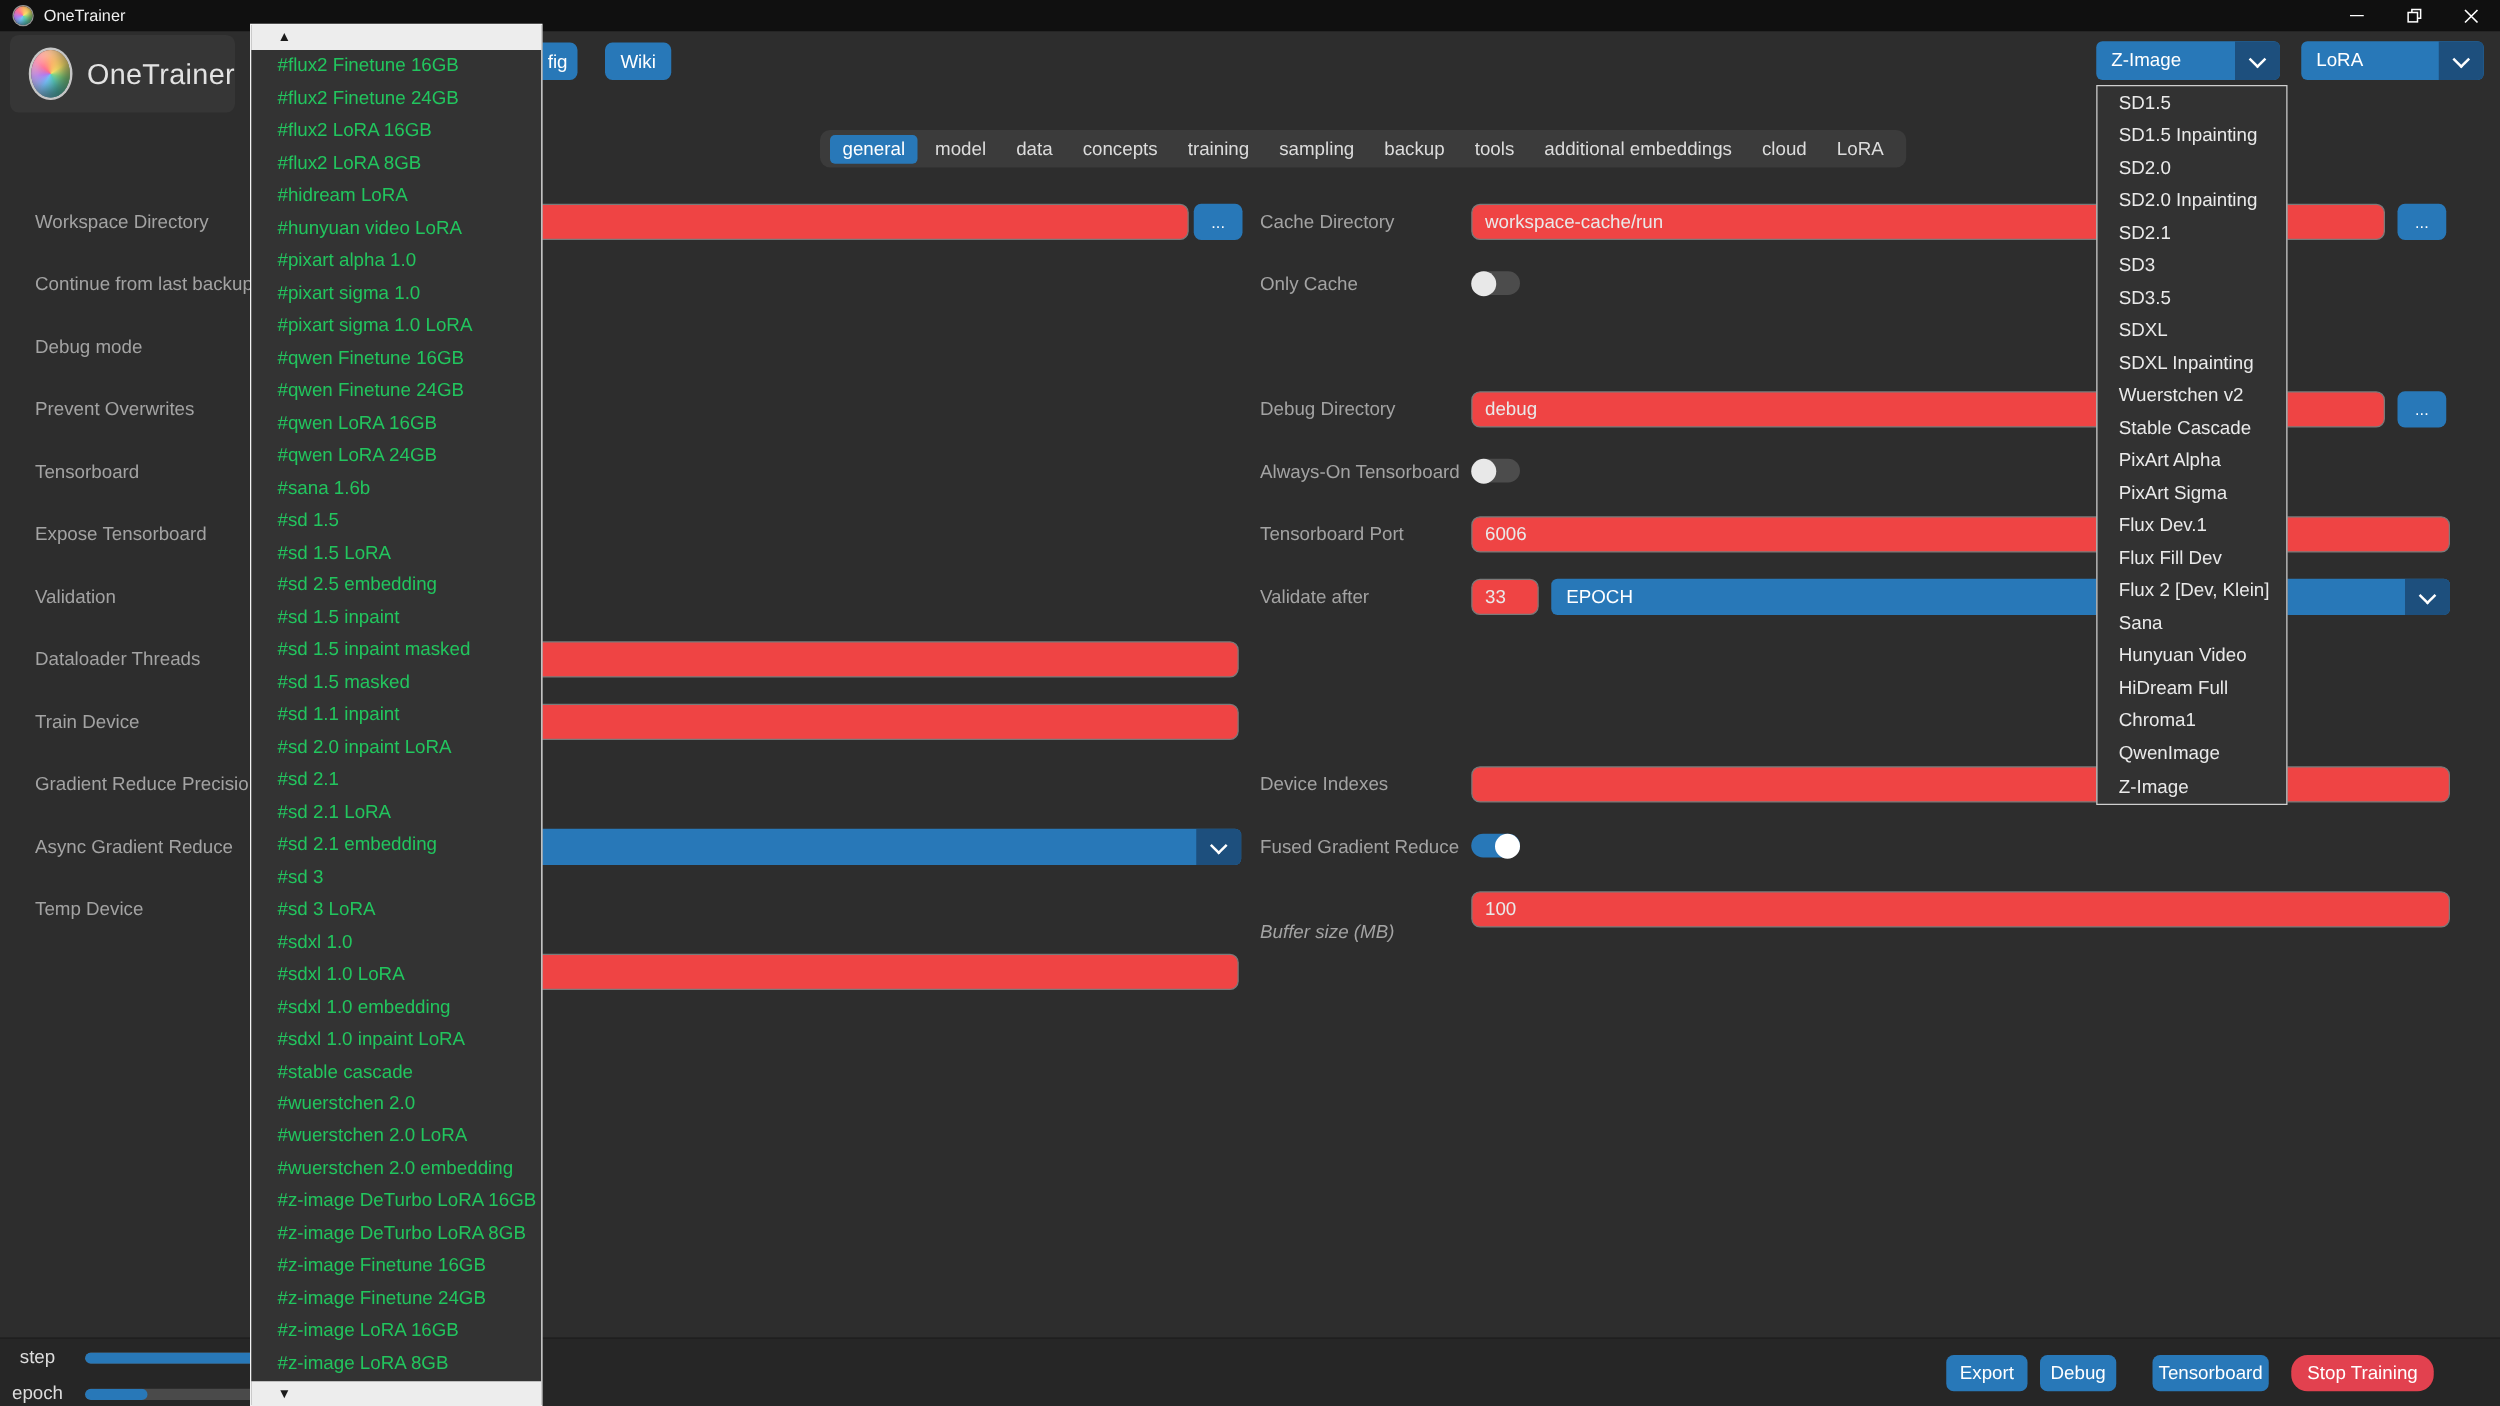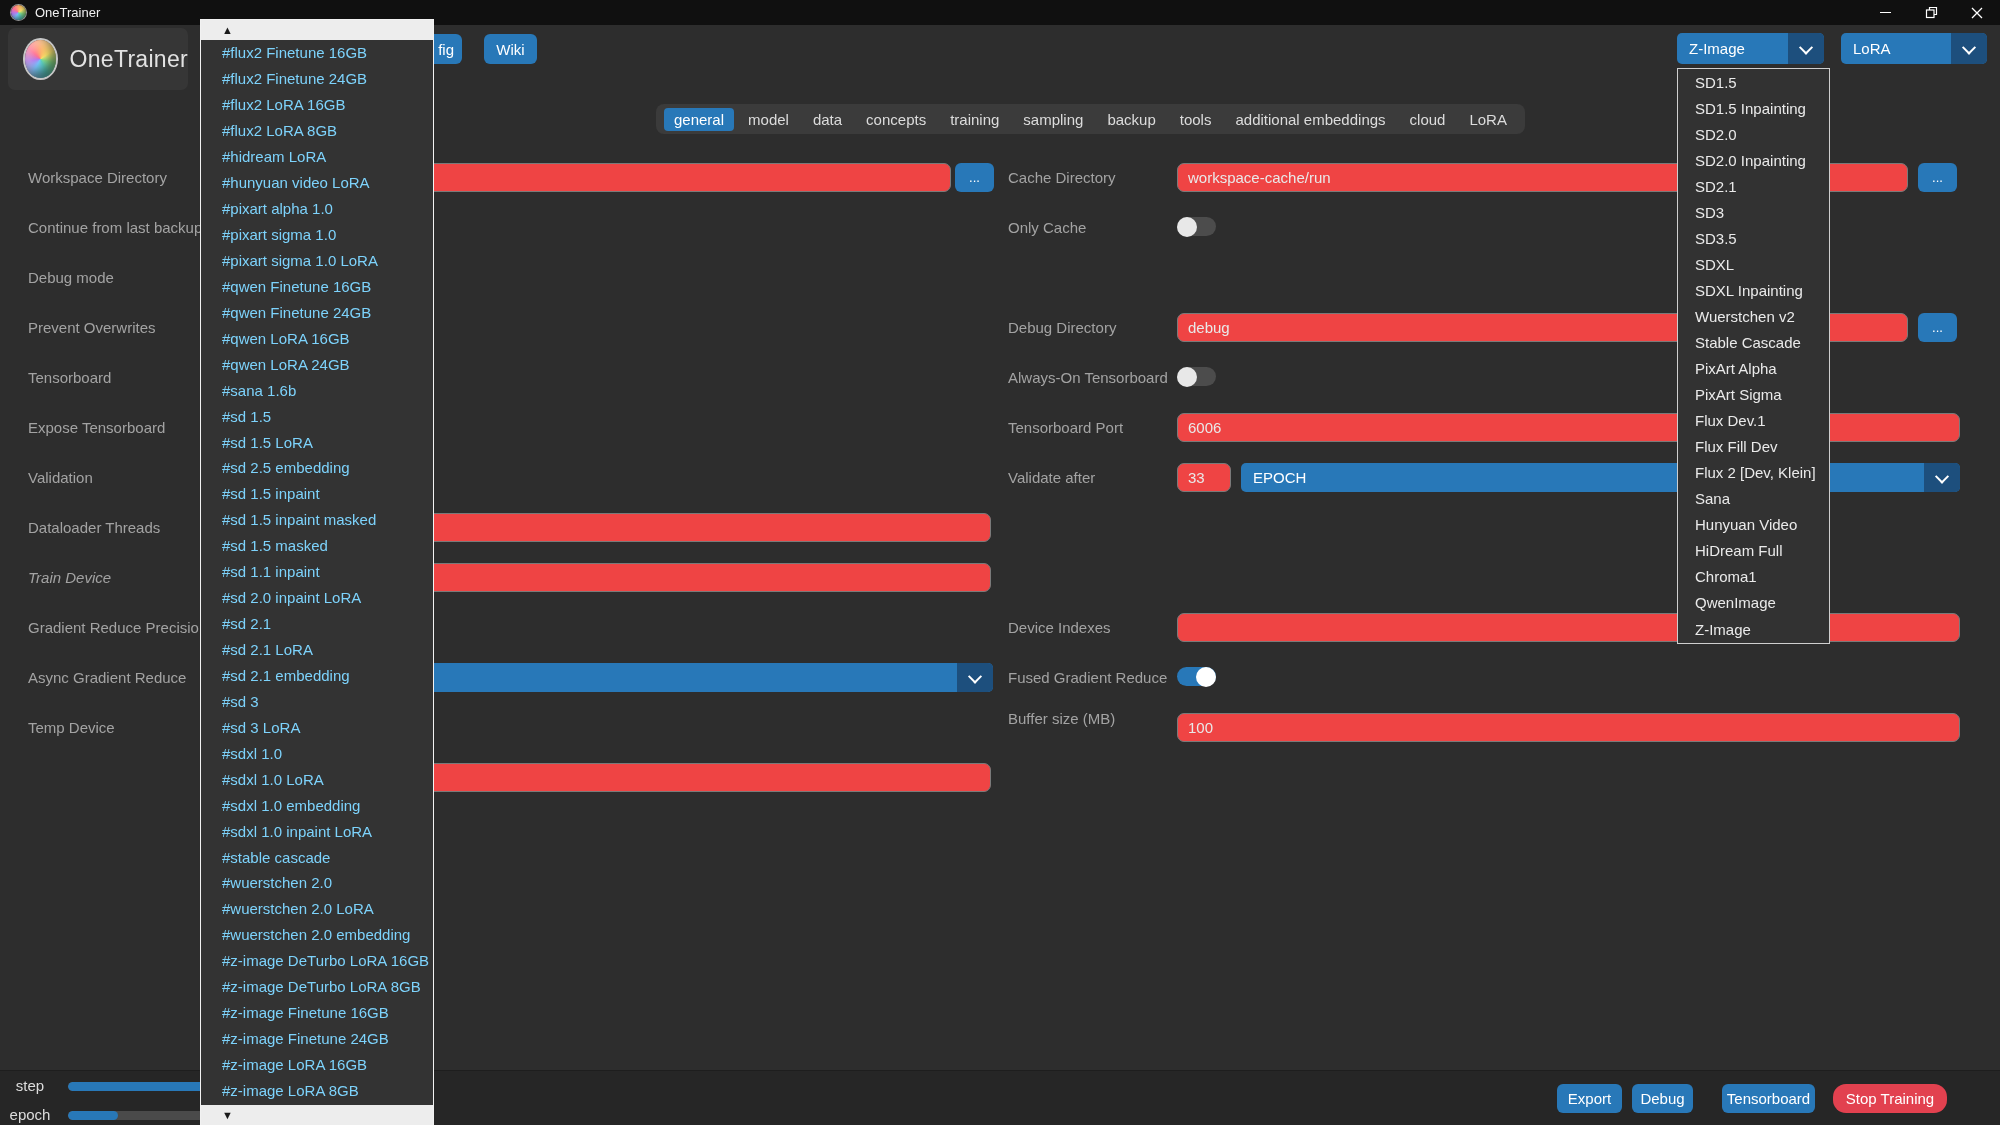--- a/index.html
+++ b/index.html
@@ -47,21 +47,21 @@
   
   .preset-list{position:absolute;left:200px;top:19px;width:234px;height:1106px;background:#333333;
                border:1px solid #f2f2f2;box-sizing:border-box;z-index:50;}
   .scrollrow{position:absolute;left:0;width:100%;height:20px;background:#ededed;color:#1a1a1a;
              display:flex;align-items:center;font-size:11px;}
   .scrollrow span{margin-left:21px;}
   .scrollrow.top{top:0;}
   .scrollrow.bottom{top:1085px;}
   .preset-items{position:absolute;left:0;top:20px;width:100%;}
   .preset-items .list-item{height:25.95px;display:flex;align-items:center;padding-left:21px;
-                           font-size:15px;color:#7dd3fc;box-sizing:border-box;cursor:pointer;}
+                           font-size:15px;color:#22c55e;box-sizing:border-box;cursor:pointer;}
   .model-list{position:absolute;left:1677px;top:68px;width:153px;height:576px;background:#323232;
               border:1px solid #cfcfcf;box-sizing:border-box;z-index:60;}
   .model-list .list-item{height:26.05px;display:flex;align-items:center;padding-left:17px;
                          font-size:15px;color:#eaeaea;box-sizing:border-box;cursor:pointer;}
   
   .statusbar{position:absolute;left:0;top:1070px;width:2000px;height:55px;background:#262626;
              border-top:1px solid #1e1e1e;z-index:2;}
   .prog-label{position:absolute;width:60px;text-align:center;font-size:15px;color:#dddddd;}
   .progress{position:absolute;left:68px;width:150px;height:9px;border-radius:5px;background:#4a4a4a;overflow:hidden;}
   .progress .fill{height:100%;background:#2878b8;border-radius:5px;}
@@ -133,21 +133,21 @@
   <div style="position:absolute;left:28px;top:152px;width:180px;z-index:1;">
 
   <div class="form-label" style="position:static;">Workspace Directory</div>
       <div class="form-label" style="position:static;">Continue from last backup</div>
       <div class="form-label" style="position:static;">Debug mode</div>
       <div class="form-label" style="position:static;">Prevent Overwrites</div>
       <div class="form-label" style="position:static;">Tensorboard</div>
       <div class="form-label" style="position:static;">Expose Tensorboard</div>
       <div class="form-label" style="position:static;">Validation</div>
       <div class="form-label" style="position:static;">Dataloader Threads</div>
-      <div class="form-label" style="position:static;font-style:italic;">Train Device</div>
+      <div class="form-label" style="position:static;">Train Device</div>
       <div class="form-label" style="position:static;">Gradient Reduce Precision</div>
       <div class="form-label" style="position:static;">Async Gradient Reduce</div>
       <div class="form-label" style="position:static;">Temp Device</div>
     </div>
 
   <input class="input" style="left: 205px; top: 163px; width: 746px;" value="">
   <button class="btn-blue browse" style="left:955px;top:163px;">...</button>
   <input class="input" style="left: 205px; top: 513px; width: 786px;" value="">
   <input class="input" style="left: 205px; top: 563px; width: 786px;" value="">
   <div class="sel" style="left:205px;top:663px;width:788px;height:29px;">
@@ -189,21 +189,21 @@
   </div>
 
   <div class="form-label" style="left:1008px;top:602px;">Device Indexes</div>
   <input class="input" style="left: 1177px; top: 613px; width: 783px;" value="">
 
   <div class="form-label" style="left:1008px;top:652px;">Fused Gradient Reduce</div>
   <div class="toggle on" style="left:1177px;top:667px;">
       <div class="knob"></div>
     </div>
 
-  <div class="form-label" style="left:1008px;top:693px;">Buffer size (MB)</div>
+  <div class="form-label" style="left:1008px;top:720px;font-style:italic;">Buffer size (MB)</div>
   <input class="input" style="left: 1177px; top: 713px; width: 783px;" value="100">
 
   <div class="statusbar">
     <div class="prog-label" style="left:0;top:6px;">step</div>
     <div class="progress" style="top:11px;">
       <div class="fill" style="width: 100%;"></div>
     </div>
     <div class="prog-label" style="left:0;top:35px;">epoch</div>
     <div class="progress" style="top:40px;">
       <div class="fill" style="width: 33%;"></div>

